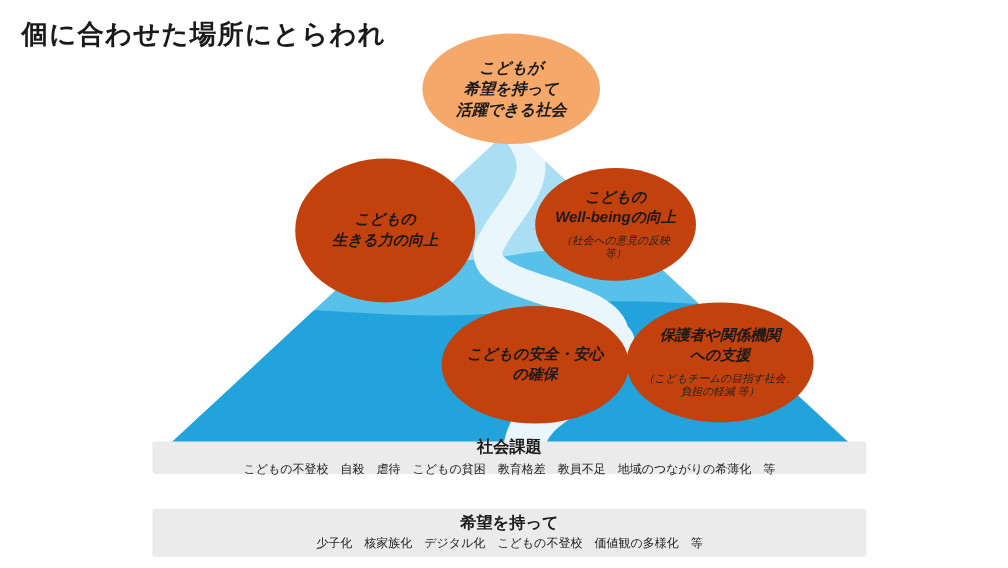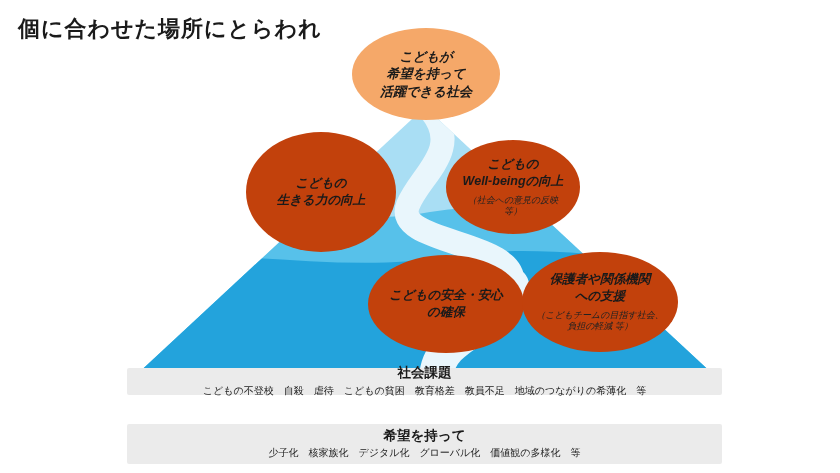--- a/index.html
+++ b/index.html
@@ -102,16 +102,16 @@
 負担の軽減 等）</div>
   </div>
 
   <div class="band band-issues">
     <div class="band-title">社会課題</div>
     <div class="band-text">こどもの不登校　自殺　虐待　こどもの貧困　教育格差　教員不足　地域のつながりの希薄化　等</div>
   </div>
 
   <div class="band band-background">
     <div class="band-title">希望を持って</div>
-    <div class="band-text">少子化　核家族化　デジタル化　グローバル化　価値観の多様化　等</div>
+    <div class="band-text">少子化　核家族化　デジタル化　こどもの不登校　価値観の多様化　等</div>
   </div>
 
 </div>
 
 </body></html>

